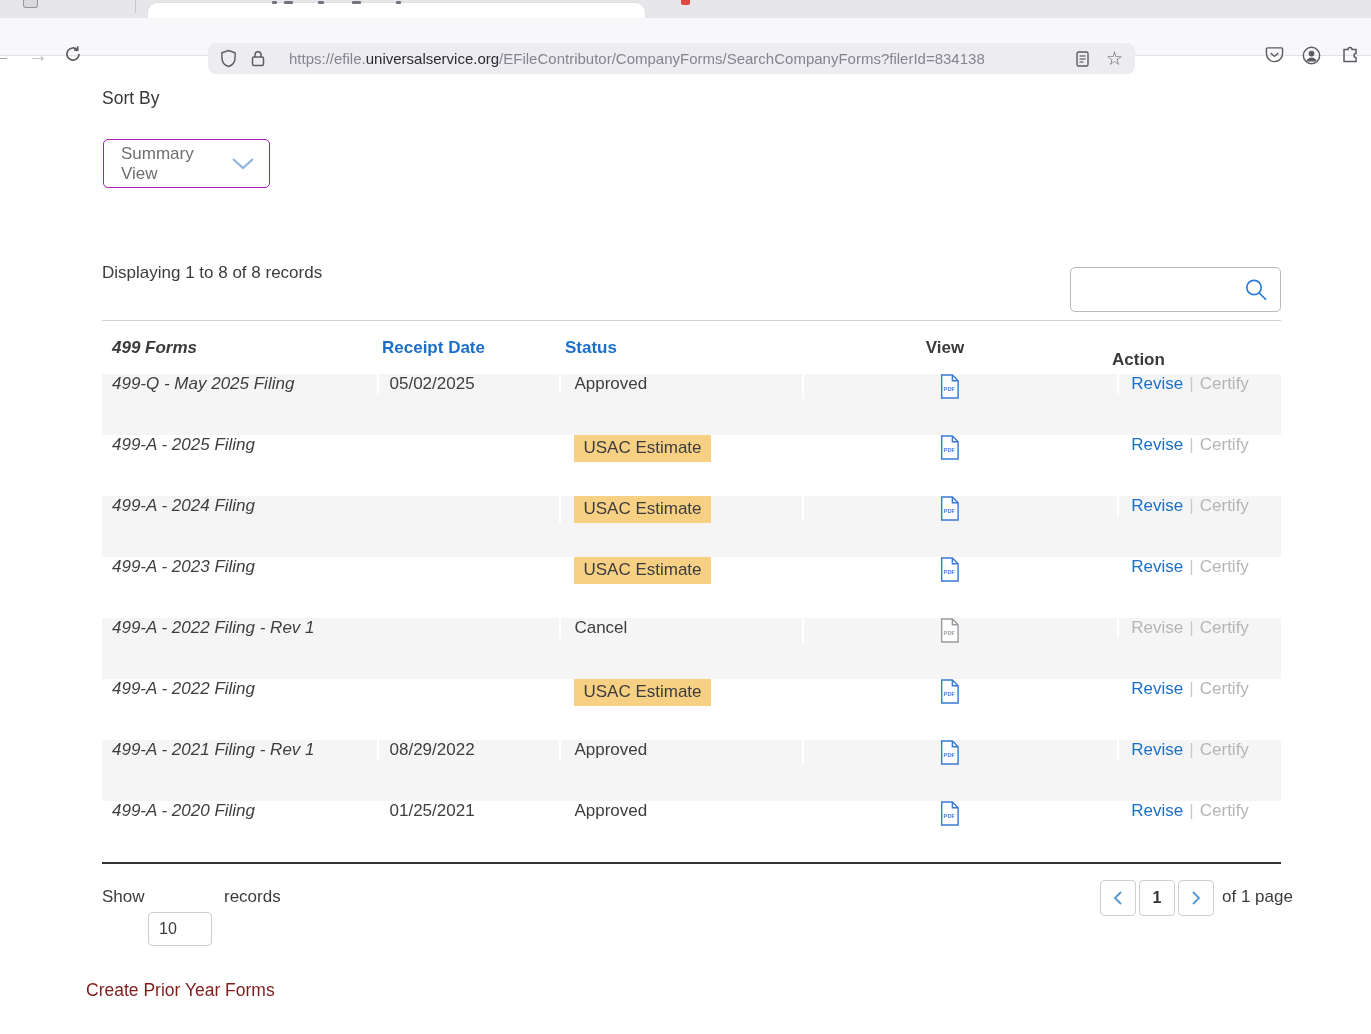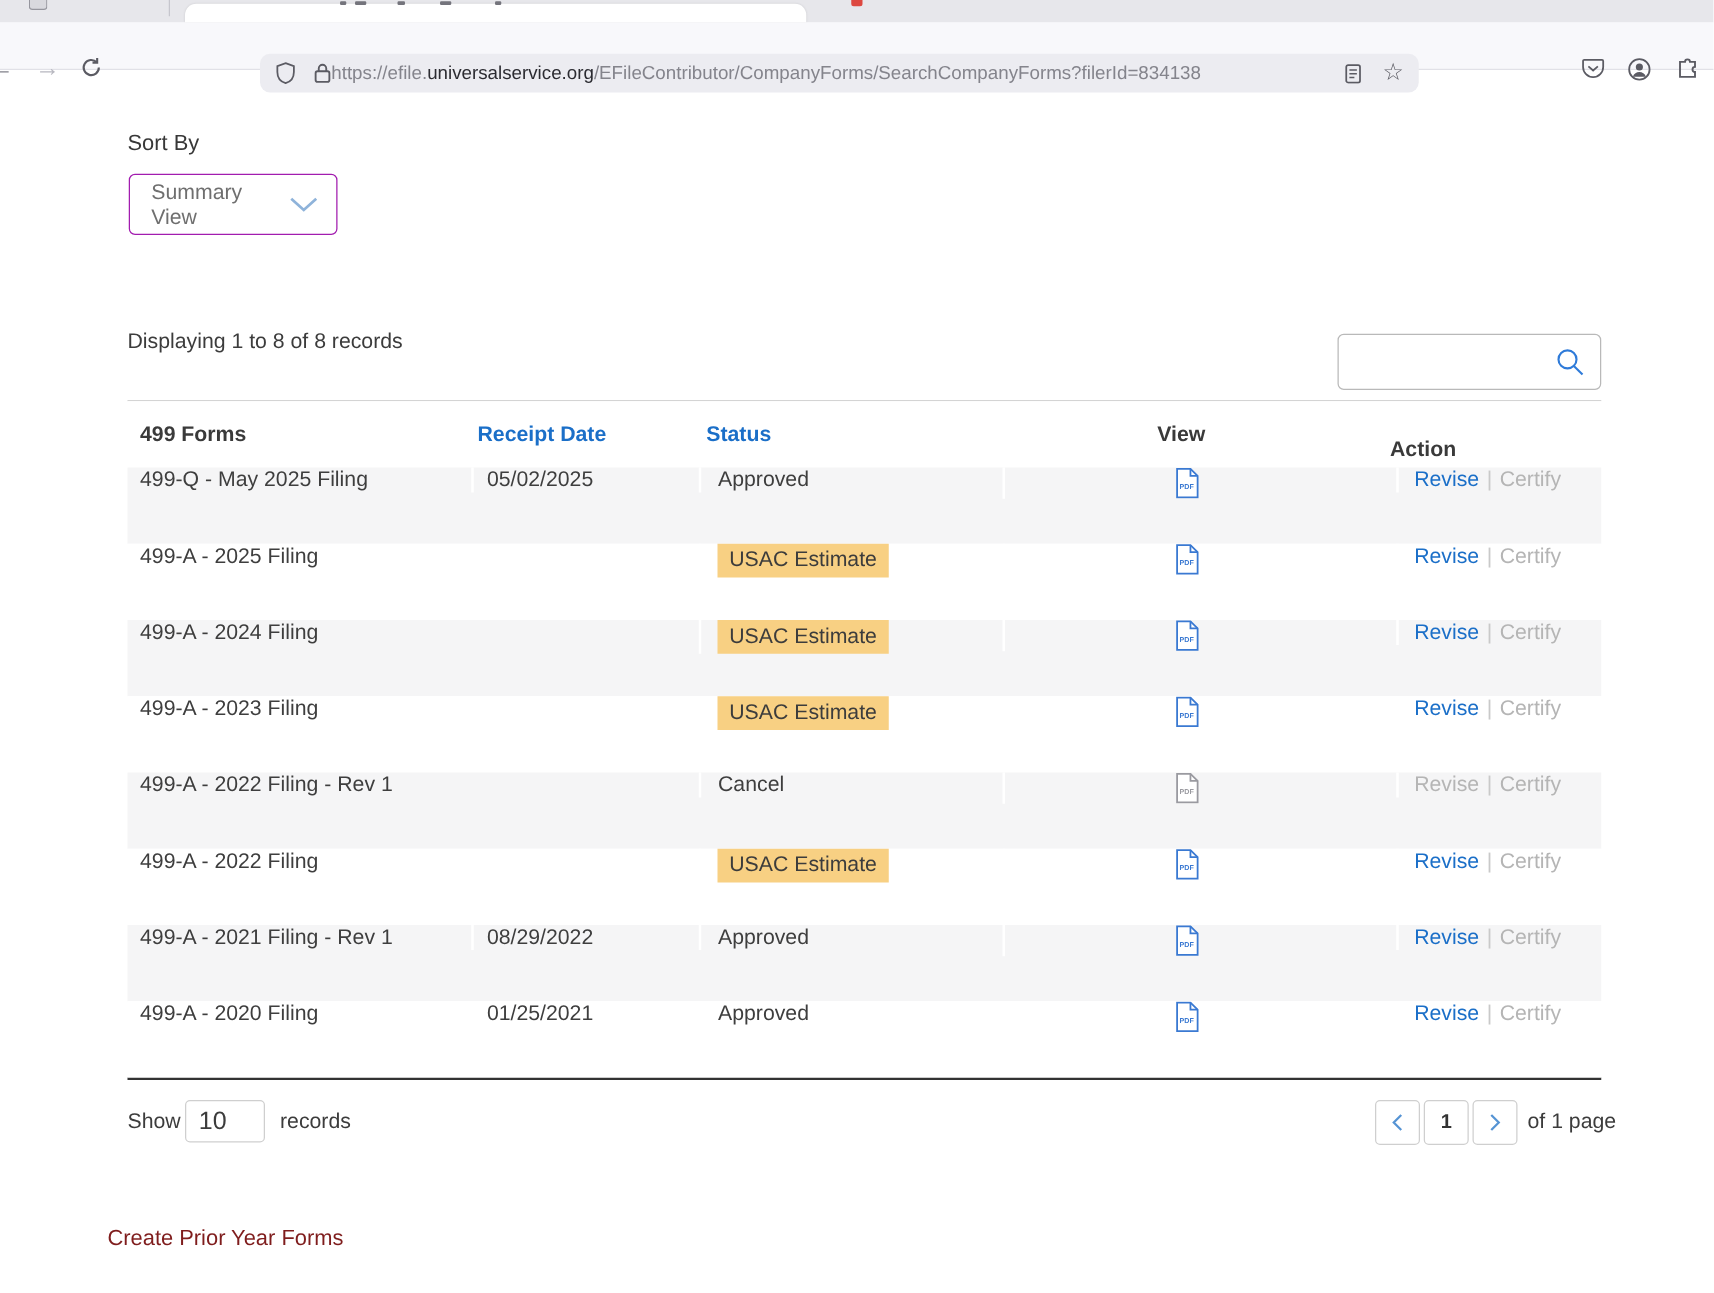--- a/index.html
+++ b/index.html
@@ -16,46 +16,46 @@
   .tab-divider { position:absolute; left:135px; top:0; width:1px; height:13px; background:#c6c6cd; }
   .active-tab { position:absolute; left:148px; top:3px; width:497px; height:15px;
     background:#fff; border-radius:9px 9px 0 0; box-shadow:0 0 2px rgba(0,0,0,.12); }
   .frag { position:absolute; top:1px; height:3px; background:#74747c; border-radius:1px; }
   .fav-frag { position:absolute; left:681px; top:0; width:9px; height:5px; background:#dd4840; border-radius:0 0 2px 2px; }
   .toolbar { position:absolute; left:0; top:18px; width:1371px; height:38px;
     background:#f8f8fb; border-bottom:1px solid #e1e1e7; }
   .nav-btn { position:absolute; top:24px; font-size:20px; color:#84848d; line-height:26px; }
   .urlbar { position:absolute; left:208px; top:25px; width:927px; height:31px;
     background:#ececf1; border-radius:8px; display:flex; align-items:center; padding:0 12px; }
-  .url-text { margin-left:0; font-size:15px; white-space:nowrap; overflow:hidden; }
+  .url-text { margin-left:24px; font-size:15px; white-space:nowrap; overflow:hidden; }
   .url-dim { color:#84848c; }
   .url-domain { color:#2b2b31; }
   .chrome-ic { display:inline-flex; align-items:center; justify-content:center; }
   .right-ic { position:absolute; top:28px; }
   
-  .sort-label { position:absolute; left:102px; top:104px; font-size:17.5px; font-weight:500; color:#383838; }
+  .sort-label { position:absolute; left:102px; top:88px; font-size:17.5px; font-weight:500; color:#383838; }
   .dropdown { position:absolute; left:103px; top:139px; width:167px; height:49px;
     border:1px solid #a21caf; border-radius:5px; background:#fff;
     display:flex; align-items:center; padding:0 14px 0 17px; cursor:pointer; }
   .dropdown .val { font-size:17px; color:#6f6f6f; flex:1; }
   .records-summary { position:absolute; left:102px; top:263px; font-size:17px; color:#3c3c3c; }
   .searchbox { position:absolute; left:1070px; top:267px; width:211px; height:45px;
     border:1px solid #b9b9b9; border-radius:5px; background:#fff;
     display:flex; align-items:center; padding:0 10px 0 12px; }
   .searchbox input { flex:1; border:none; outline:none; font-size:16px; min-width:0;
     font-family:inherit; color:#3d3d3d; background:transparent; }
   
   .table { position:absolute; left:102px; top:320px; width:1179px; border-top:1px solid #d4d4d4;
     border-bottom:2px solid #333; }
   .thead { display:flex; height:53px; align-items:center; background:#fff; }
   .trow  { display:flex; height:61px; align-items:flex-start;gap:23px; }
   .trow.odd  { background:#f5f5f6; }
   .trow.even { background:#ffffff; }
   .c { display:flex; align-items:center; }
-  .c1 { width:273px; padding-left:10px; }
+  .c1 { width:273px; padding-left:10px;font-style:italic; }
   .c2 { width:173px; padding-left:11px; }
   .c3 { width:238px; padding-left:13px; }
   .c4 { width:318px; justify-content:center; }
   .c5 { width:177px; padding-left:12px; }
   .trow .c2,.trow .c3,.trow .c4,.trow .c5 { border-left:2px solid #fff; }
   .thead .hc { font-weight:700; font-size:17px; color:#3a3a3a; }
   .thead .c2 { padding-left:7px; }
   .thead .c3 { padding-left:17px; }
   .thead .c5 { padding-left:8px;margin-top:24px; }
   .hlink { color:#1b6fc8; cursor:pointer; text-decoration:none; }
@@ -64,22 +64,22 @@
     padding:3px 9px 4px 9px; }
   .pdf { display:inline-flex; cursor:pointer; }
   .pdf-blue { color:#3a79d2; }
   .pdf-gray { color:#9a9aa0; cursor:default; }
   .act a { font-size:17px; text-decoration:none; cursor:pointer; }
   .act .on  { color:#1b6fc8; font-weight:500; }
   .act .off { color:#b5b5b5; cursor:default; }
   .act .sep { color:#c9c9c9; margin:0 6px; font-size:17px; }
   
   .show-label { position:absolute; left:102px; top:887px; font-size:17px; color:#3c3c3c; }
-  .show-input { position:absolute; left:148px; top:880px; width:64px; height:34px;
-    border:1px solid #cfcfcf; border-radius:4px; font-size:20px; padding-left:10px;
+  .show-input { position:absolute; left:148px; top:912px; width:64px; height:34px;
+    border:1px solid #cfcfcf; border-radius:4px; font-size:16px; padding-left:10px;
     color:#3c3c3c; font-family:inherit; outline:none; }
   .records-label { position:absolute; left:224px; top:887px; font-size:17px; color:#3c3c3c; }
   .pgbtn { position:absolute; top:880px; width:36px; height:36px; background:#fff;
     border:1px solid #cfcfcf; border-radius:4px; display:flex; align-items:center;
     justify-content:center; cursor:pointer; }
   .pg-num { font-size:16px; font-weight:700; color:#333; cursor:default; }
   .page-count { position:absolute; left:1222px; top:887px; font-size:17px; color:#3c3c3c; }
   .create-link { position:absolute; left:86px; top:980px; font-size:17.5px; color:#7f1d1d;
     text-decoration:none; cursor:pointer; }
 </style>

